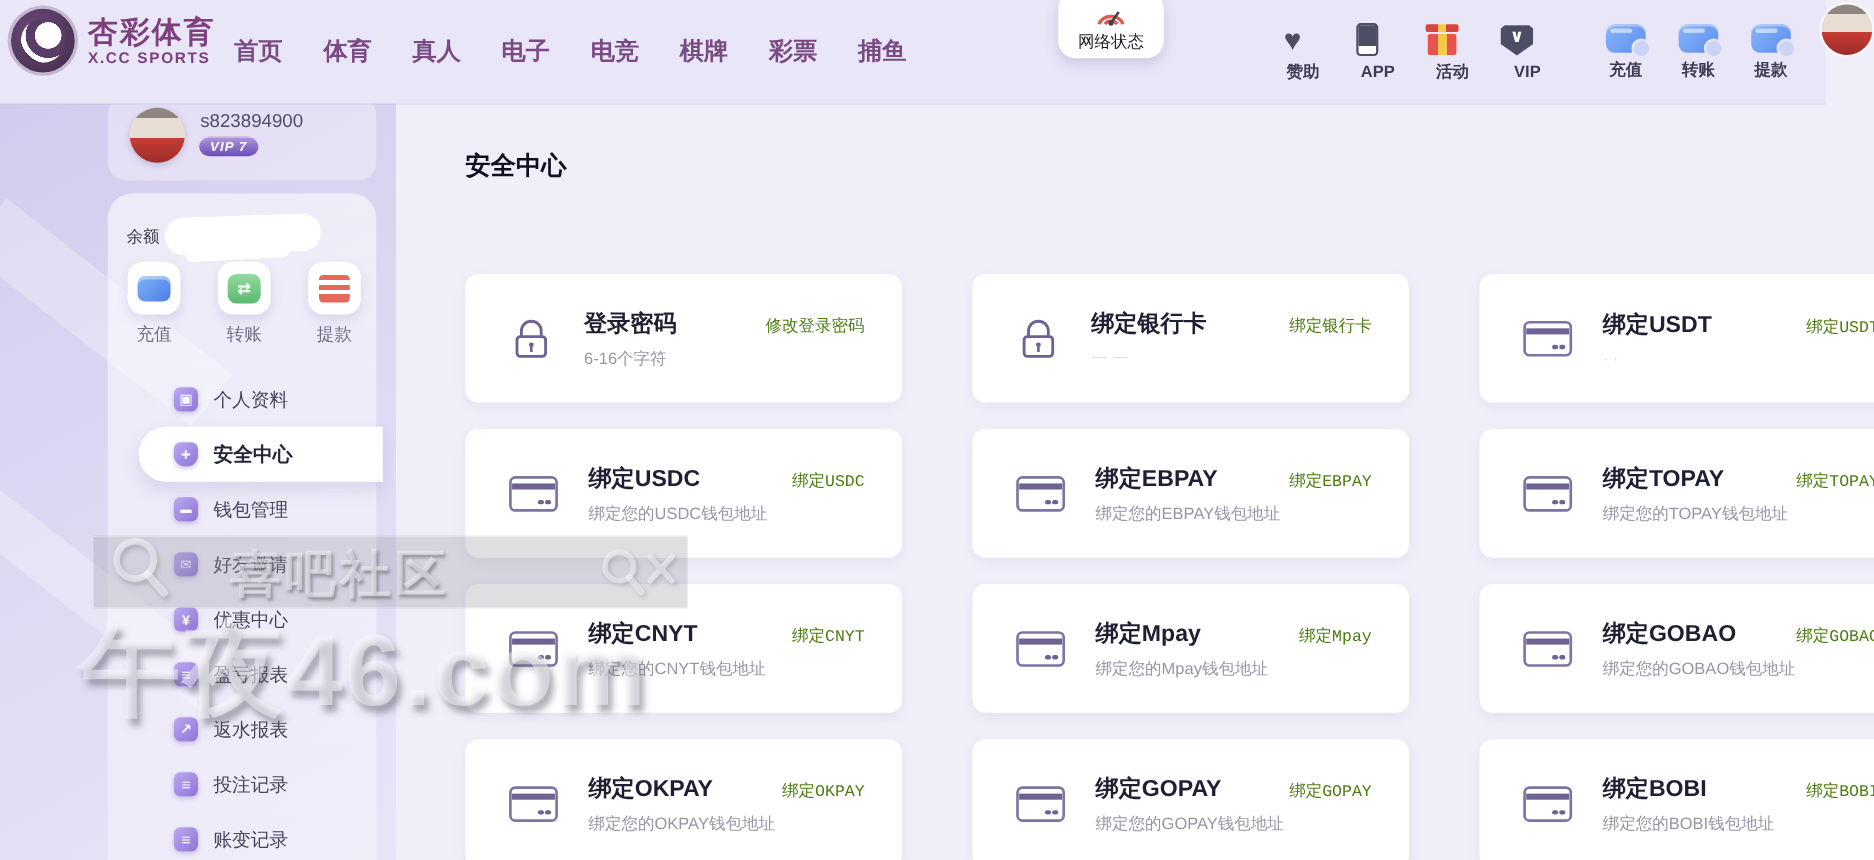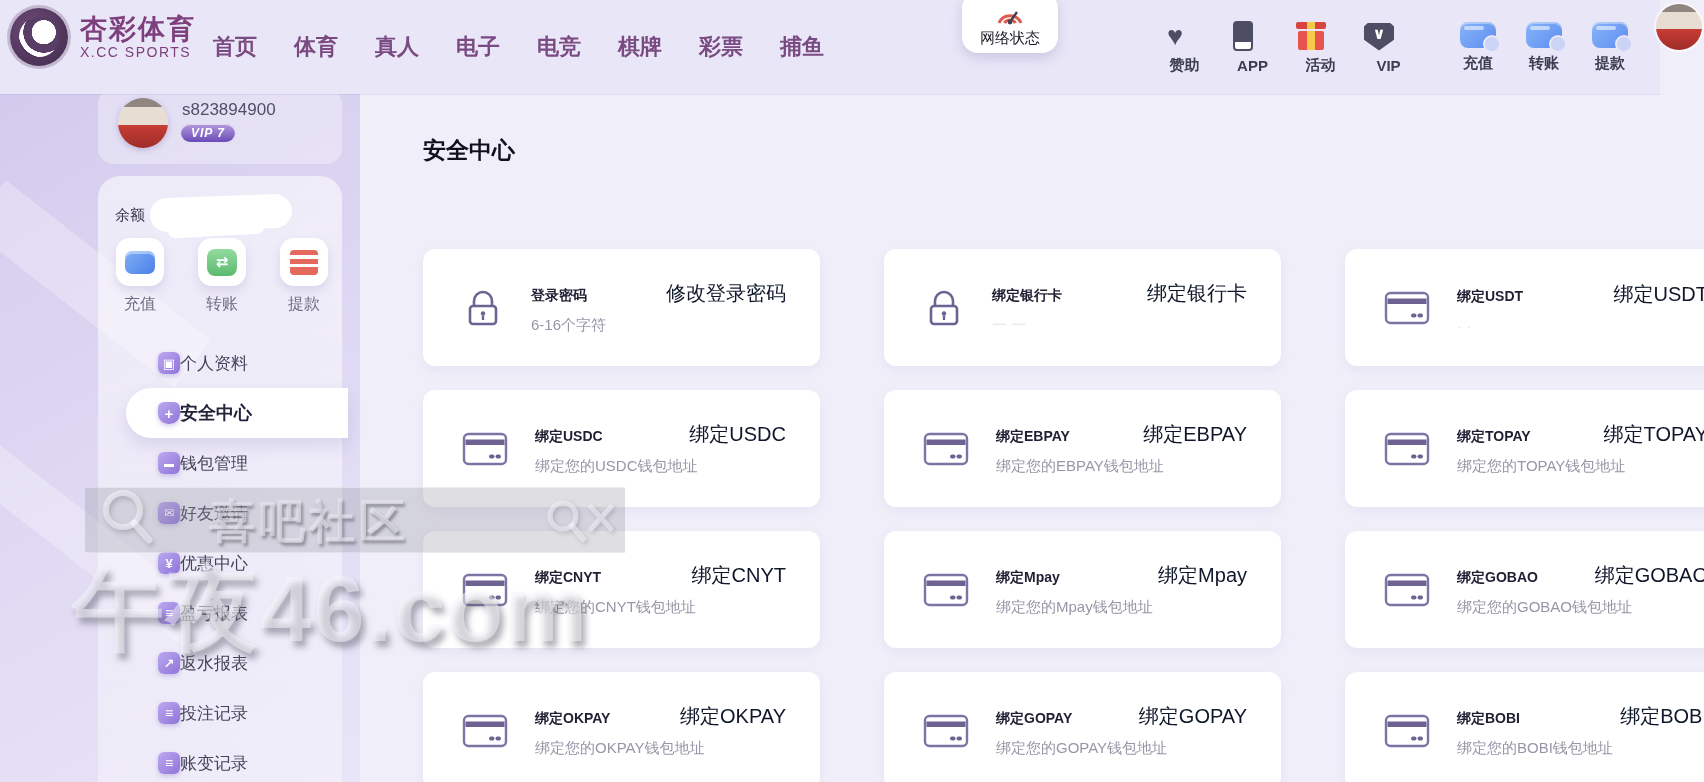--- a/index.html
+++ b/index.html
@@ -8,21 +8,21 @@
   
   .topbar{position:absolute;left:0;top:0;width:1660px;height:94px;background:#e9e6f7;
     box-shadow:0 1px 0 rgba(150,140,200,.18);z-index:20;}
   .brand{position:absolute;left:10px;top:8px;display:flex;align-items:center;gap:12px;}
   .logo{position:relative;width:58px;height:58px;border-radius:50%;
     background:radial-gradient(circle at 38% 35%,#6d4a78,#3f2a4a);
     box-shadow:0 0 0 3px rgba(110,80,120,.30);}
   .logo::after{content:"";position:absolute;inset:9px;border-radius:50%;
     background:radial-gradient(circle at 62% 38%,#ffffff 0 34%,#5a3d66 35% 58%,#fff 59% 72%,#4a3156 73%);}
   .brand-text .cn{font-size:27px;font-weight:bold;color:#7d3f7d;letter-spacing:2px;line-height:30px;}
-  .brand-text .en{font-size:14px;font-weight:normal;color:#7d3f7d;letter-spacing:1.5px;}
+  .brand-text .en{font-size:14px;font-weight:bold;color:#7d3f7d;letter-spacing:1.5px;}
   .nav{position:absolute;left:213px;top:0;height:94px;display:flex;align-items:center;gap:37px;}
   .nav-item{font-size:22px;font-weight:bold;color:#7a4b82;cursor:pointer;white-space:nowrap;}
   
   .net-bubble{position:absolute;left:962px;top:-8px;width:96px;height:56px;background:#fff;
     border-radius:16px;box-shadow:0 5px 12px rgba(120,110,170,.25);display:flex;flex-direction:column;
     align-items:center;justify-content:flex-end;padding-bottom:5px;cursor:pointer;}
   .net-label{font-size:15px;color:#1c1c28;}
   
   .tactions{position:absolute;left:1151px;top:0;display:flex;gap:20px;height:94px;align-items:center;}
   .taction{width:48px;display:flex;flex-direction:column;align-items:center;gap:6px;cursor:pointer;}
@@ -79,21 +79,21 @@
     box-shadow:0 5px 10px rgba(140,130,190,.22);display:flex;align-items:center;justify-content:center;}
   .qa-deposit::before{content:"";width:30px;height:23px;border-radius:7px;
     background:linear-gradient(135deg,#7fb0f7,#4b7fe8);box-shadow:inset 0 3px 0 rgba(255,255,255,.4);}
   .qa-transfer::before{content:"⇄";width:30px;height:27px;border-radius:8px;
     background:linear-gradient(180deg,#93dba0,#5cb96e);color:#fff;font-size:15px;font-weight:bold;
     display:flex;align-items:center;justify-content:center;}
   .qa-withdraw::before{content:"";width:28px;height:25px;border-radius:4px;
     background:linear-gradient(180deg,#e4695c 0 5px,rgba(0,0,0,0) 5px 9px,#e4695c 9px 14px,rgba(0,0,0,0) 14px 17px,#e4695c 17px 25px);}
   .qa .qlabel{font-size:16px;color:#6f6f85;}
   .menu{position:absolute;left:98px;top:338px;width:244px;display:flex;flex-direction:column;}
-  .menu-item{height:50px;display:flex;align-items:center;padding-left:60px;cursor:pointer;text-align:center;}
+  .menu-item{height:50px;display:flex;align-items:center;gap:14px;padding-left:60px;cursor:pointer;text-align:center;}
   .menu-item .mlabel{font-size:17px;color:#44445a;white-space:nowrap;}
   .menu-item.active{margin-left:28px;margin-right:-6px;padding-left:32px;background:#fff;
     border-radius:26px 0 0 26px;box-shadow:0 8px 16px rgba(130,120,180,.20);}
   .menu-item.active .mlabel{color:#23233a;font-weight:bold;font-size:18px;}
   .micon{width:22px;height:22px;border-radius:6px;flex:none;
     background:linear-gradient(135deg,#bca9f0,#8f74d8);box-shadow:0 2px 5px rgba(140,120,200,.40);
     color:#fff;display:flex;align-items:center;justify-content:center;font-size:13px;font-weight:bold;}
   .mi-profile::before{content:"▣";} .mi-security-shield{border-radius:6px 6px 10px 10px;}
   .mi-security-shield::before{content:"+";font-size:15px;}
   .mi-wallet::before{content:"▬";font-size:10px;} .mi-invite::before{content:"✉";font-size:12px;}
@@ -102,22 +102,22 @@
   
   .page-title{position:absolute;left:423px;top:120px;font-size:23px;font-weight:bold;color:#10101f;z-index:5;}
   .cards{position:absolute;left:423px;top:249px;display:grid;z-index:5;
     grid-template-columns:repeat(3,397px);column-gap:64px;grid-auto-rows:117px;row-gap:24px;}
   .card{background:#fff;border-radius:12px;box-shadow:0 4px 12px rgba(140,140,190,.12);
     display:flex;align-items:center;padding:0 34px 0 38px;box-sizing:border-box;gap:26px;}
   .cicon{flex:none;display:none;align-items:center;justify-content:center;}
   .card.is-lock .lock-svg{display:flex;} .card.is-card .card-svg{display:flex;}
   .ctext{flex:1;min-width:0;}
   .trow{display:flex;justify-content:space-between;align-items:baseline;margin-bottom:9px;}
-  .ctitle{font-size:14px;font-weight:bold;color:#1f1f33;white-space:nowrap;}
-  .clink{font-size:20px;color:#0f172a;text-decoration:none;white-space:nowrap;cursor:pointer;}
+  .ctitle{font-size:21px;font-weight:bold;color:#1f1f33;white-space:nowrap;}
+  .clink{font-size:15px;color:#4d7c0f;text-decoration:none;white-space:nowrap;cursor:pointer;font-family:Liberation Mono, monospace;}
   .csub{font-size:15px;color:#9896a6;white-space:nowrap;}
   .card.faded-sub .csub{opacity:.28;}
   
   .wm{pointer-events:none;z-index:50;}
   .wm-banner{position:absolute;left:85px;top:487px;width:540px;height:66px;
     background:rgba(150,148,158,.30);box-shadow:inset 0 1px 0 rgba(255,255,255,.45),inset 0 -1px 0 rgba(255,255,255,.35);
     display:flex;align-items:flex-end;}
   .wm-banner .mag1{margin-left:8px;filter:drop-shadow(2px 3px 2px rgba(90,90,100,.5));}
   .wm-text{margin-left:46px;font-size:46px;font-weight:bold;letter-spacing:4px;
     color:rgba(238,236,244,.60);text-shadow:2px 3px 3px rgba(90,90,100,.55);white-space:nowrap;}

